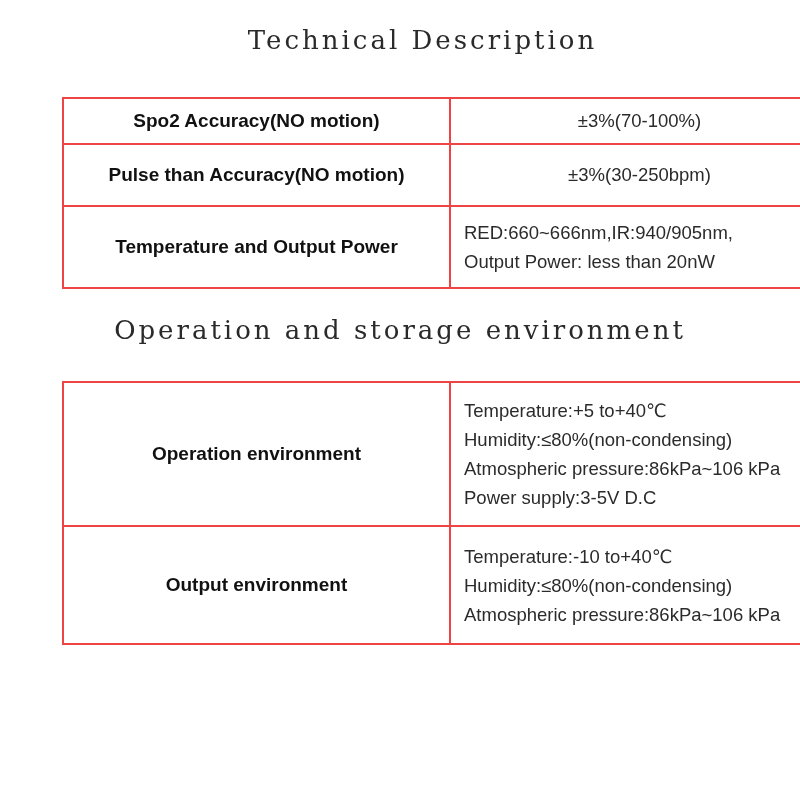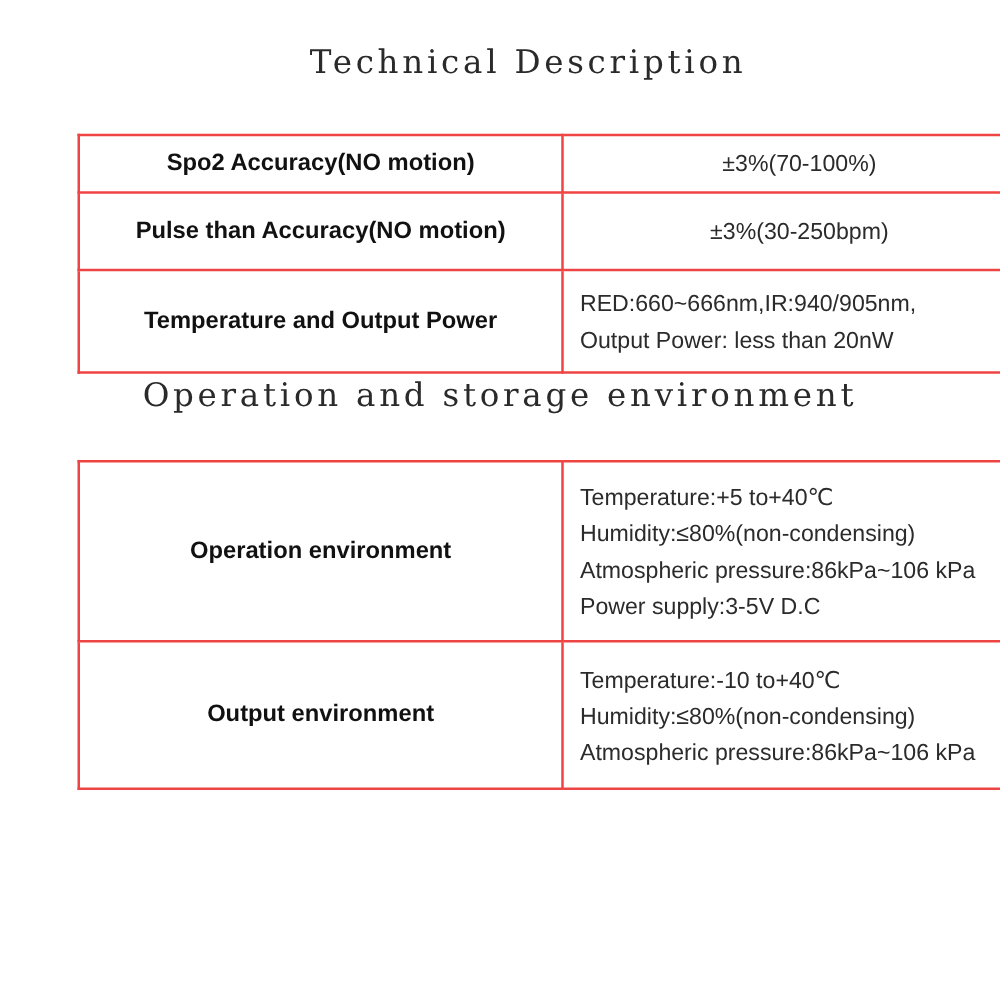--- a/index.html
+++ b/index.html
@@ -19,22 +19,22 @@
   .doc-title {
     font-family: "DejaVu Serif", "Liberation Serif", serif;
     font-weight: 400;
     font-size: 26px;
     letter-spacing: 3px;
     color: #2a2a2a;
     text-align: center;
     margin: 0;
     line-height: 36px;
   }
-  .title-1 { margin-top: 32px; padding-left: 45px; }
-  .title-2 { }
+  .title-1 { margin-top: 22px; padding-left: 45px; }
+  .title-2 { margin-top: 23px; }
 
   table.spec-table {
     border-collapse: collapse;
     table-layout: fixed;
     margin-left: 62px;
     width: 682px;
     background: #ffffff;
   }
   .table-1 { margin-top: 39px; }
   .table-2 { margin-top: 33px; }

